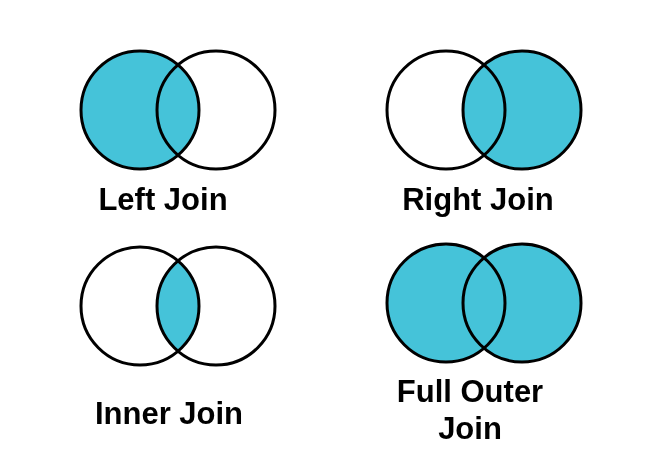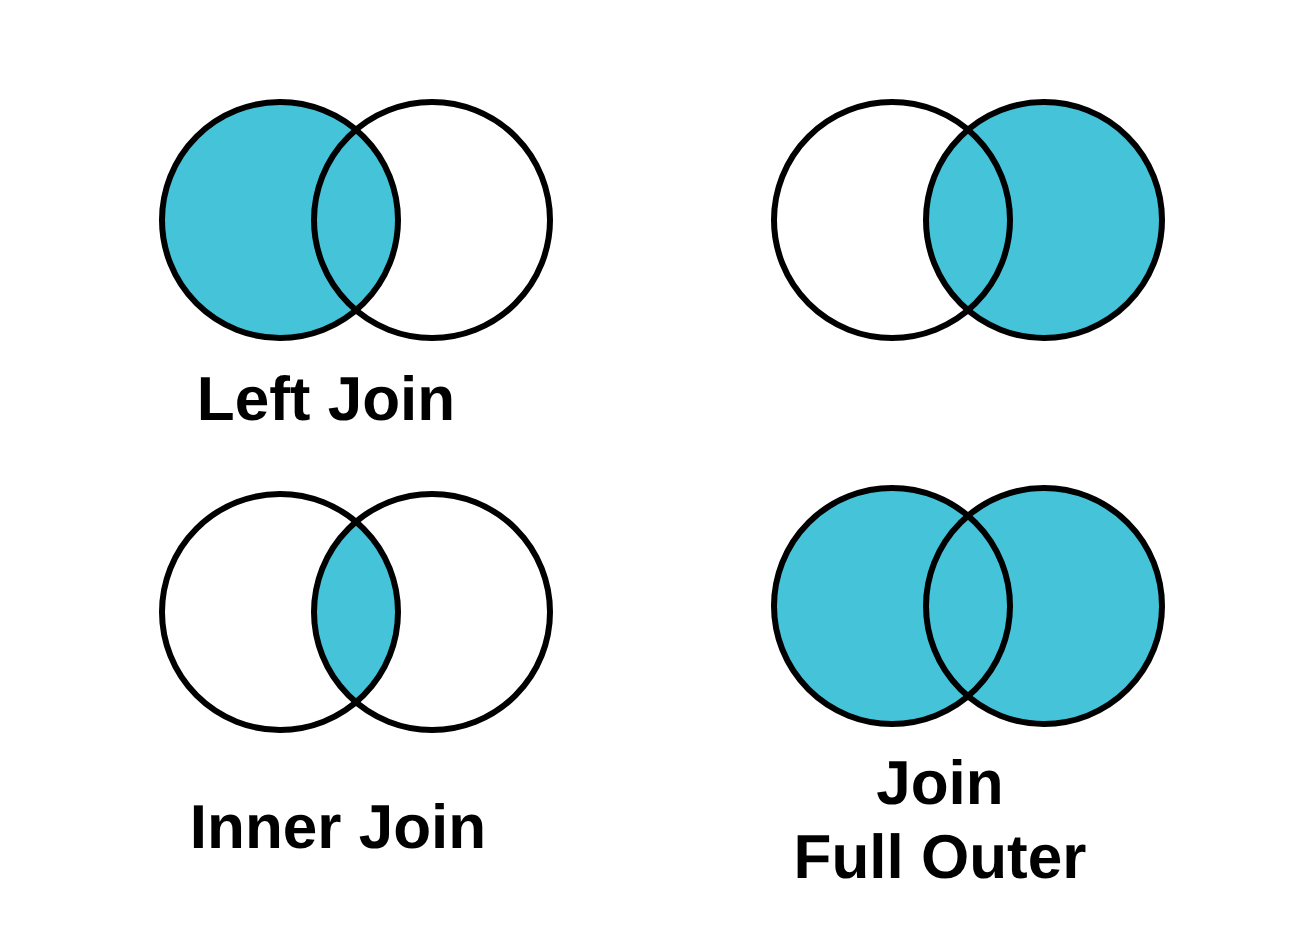--- a/index.html
+++ b/index.html
@@ -61,36 +61,37 @@
   </div>
   <div class="venn-label l-tl">Left Join</div>
 
   <div class="venn q-tr">
     <svg width="200" height="132" viewBox="0 0 200 132">
       <circle cx="139" cy="66" r="59" fill="#45C3D9"></circle>
       <circle class="outline" cx="63" cy="66" r="59" stroke="#000000"></circle>
       <circle class="outline" cx="139" cy="66" r="59" stroke="#000000"></circle>
     </svg>
   </div>
+  <div class="venn-label l-tr">Right Join</div>
 
   <div class="venn q-bl">
     <svg width="200" height="132" viewBox="0 0 200 132">
       <path d="M101,20.87 A59,59 0 0 1 101,111.13 A59,59 0 0 1 101,20.87 Z" fill="#45C3D9"></path>
       <circle class="outline" cx="63" cy="66" r="59" stroke="#000000"></circle>
       <circle class="outline" cx="139" cy="66" r="59" stroke="#000000"></circle>
     </svg>
   </div>
   <div class="venn-label l-bl">Inner Join</div>
 
   <div class="venn q-br">
     <svg width="200" height="132" viewBox="0 0 200 132">
       <circle cx="63" cy="66" r="59" fill="#45C3D9"></circle>
       <circle cx="139" cy="66" r="59" fill="#45C3D9"></circle>
       <circle class="outline" cx="63" cy="66" r="59" stroke="#000000"></circle>
       <circle class="outline" cx="139" cy="66" r="59" stroke="#000000"></circle>
     </svg>
   </div>
   <div class="venn-label l-br">
+    <span class="line">Full Outer</span>
     <span class="line">Join</span>
-    <span class="line">Full Outer</span>
   </div>
 
 </div>
 
 </body></html>

